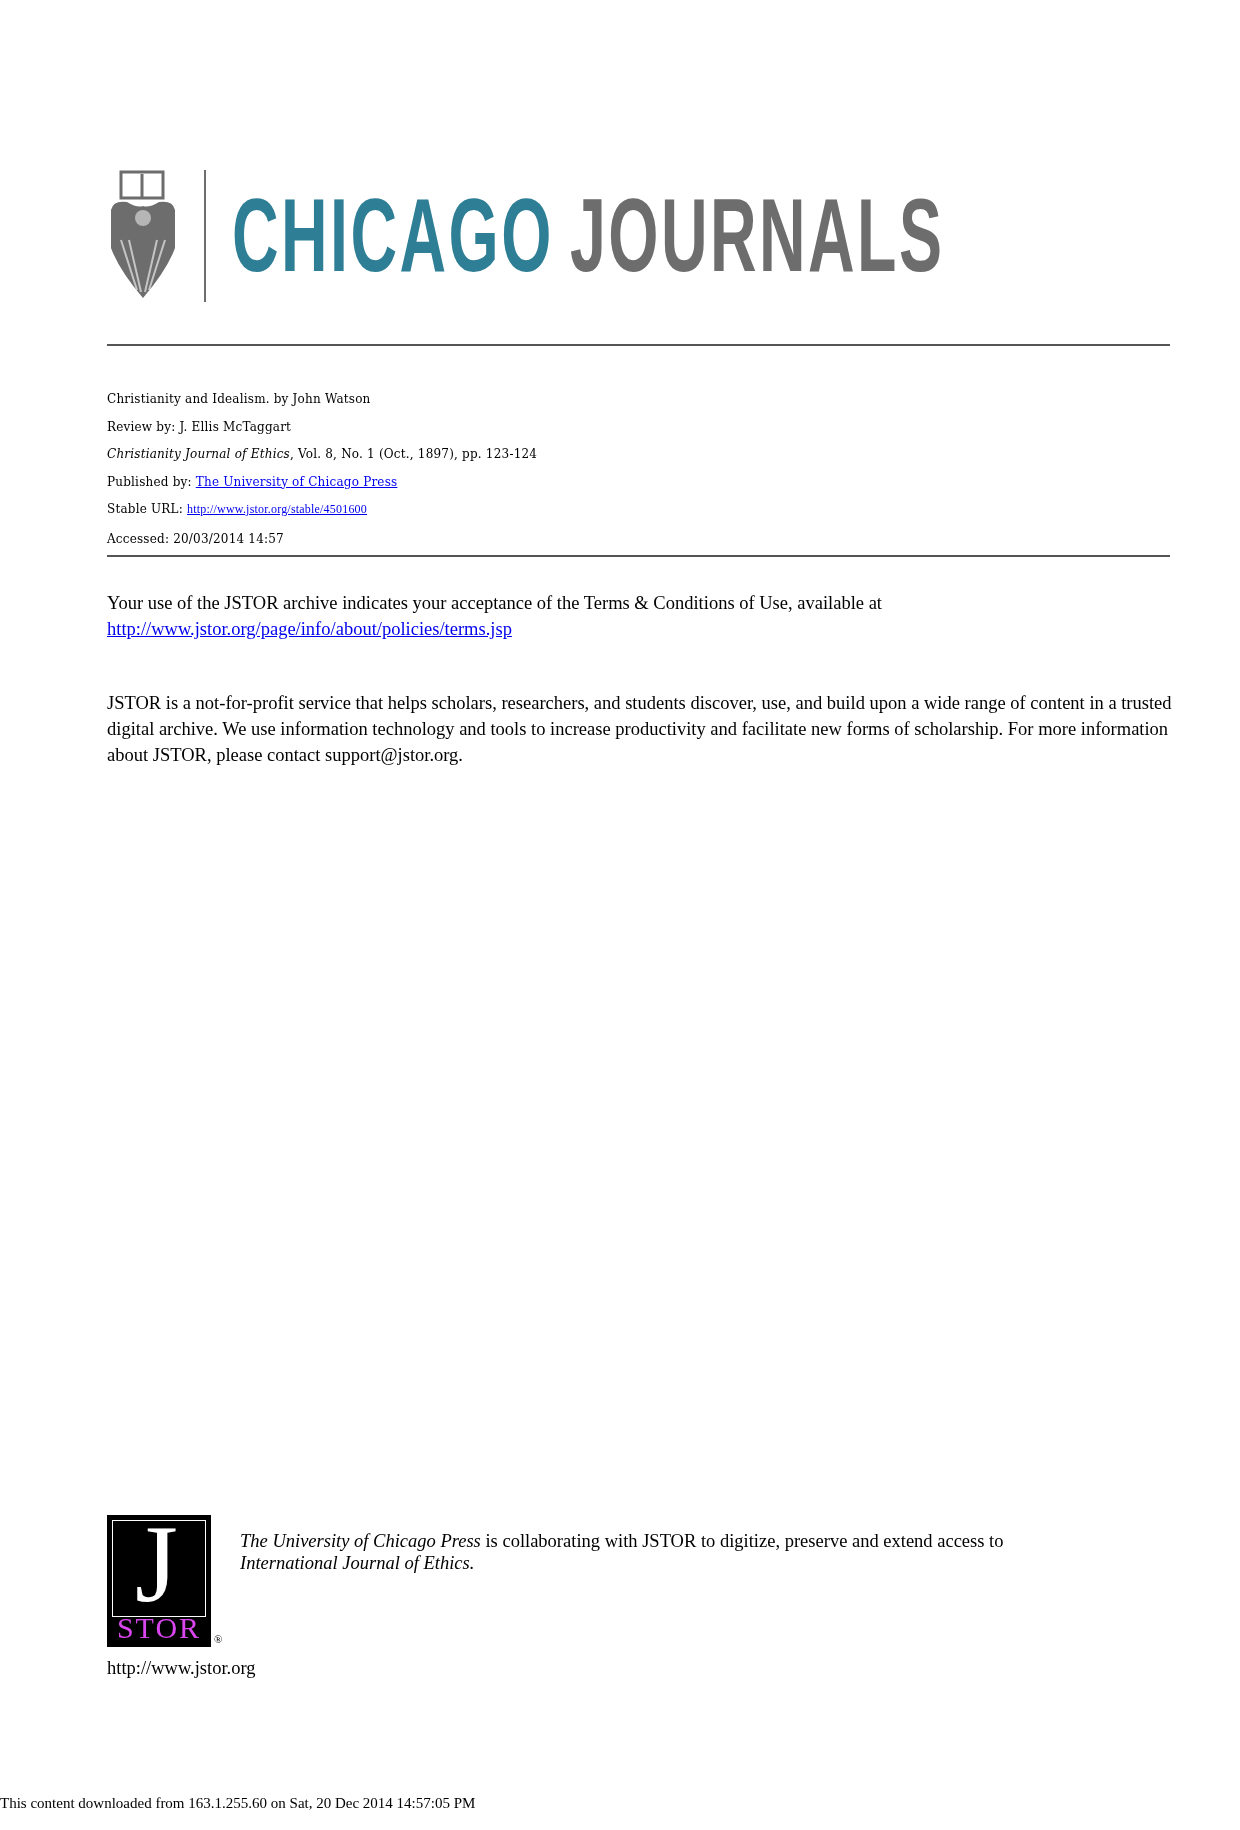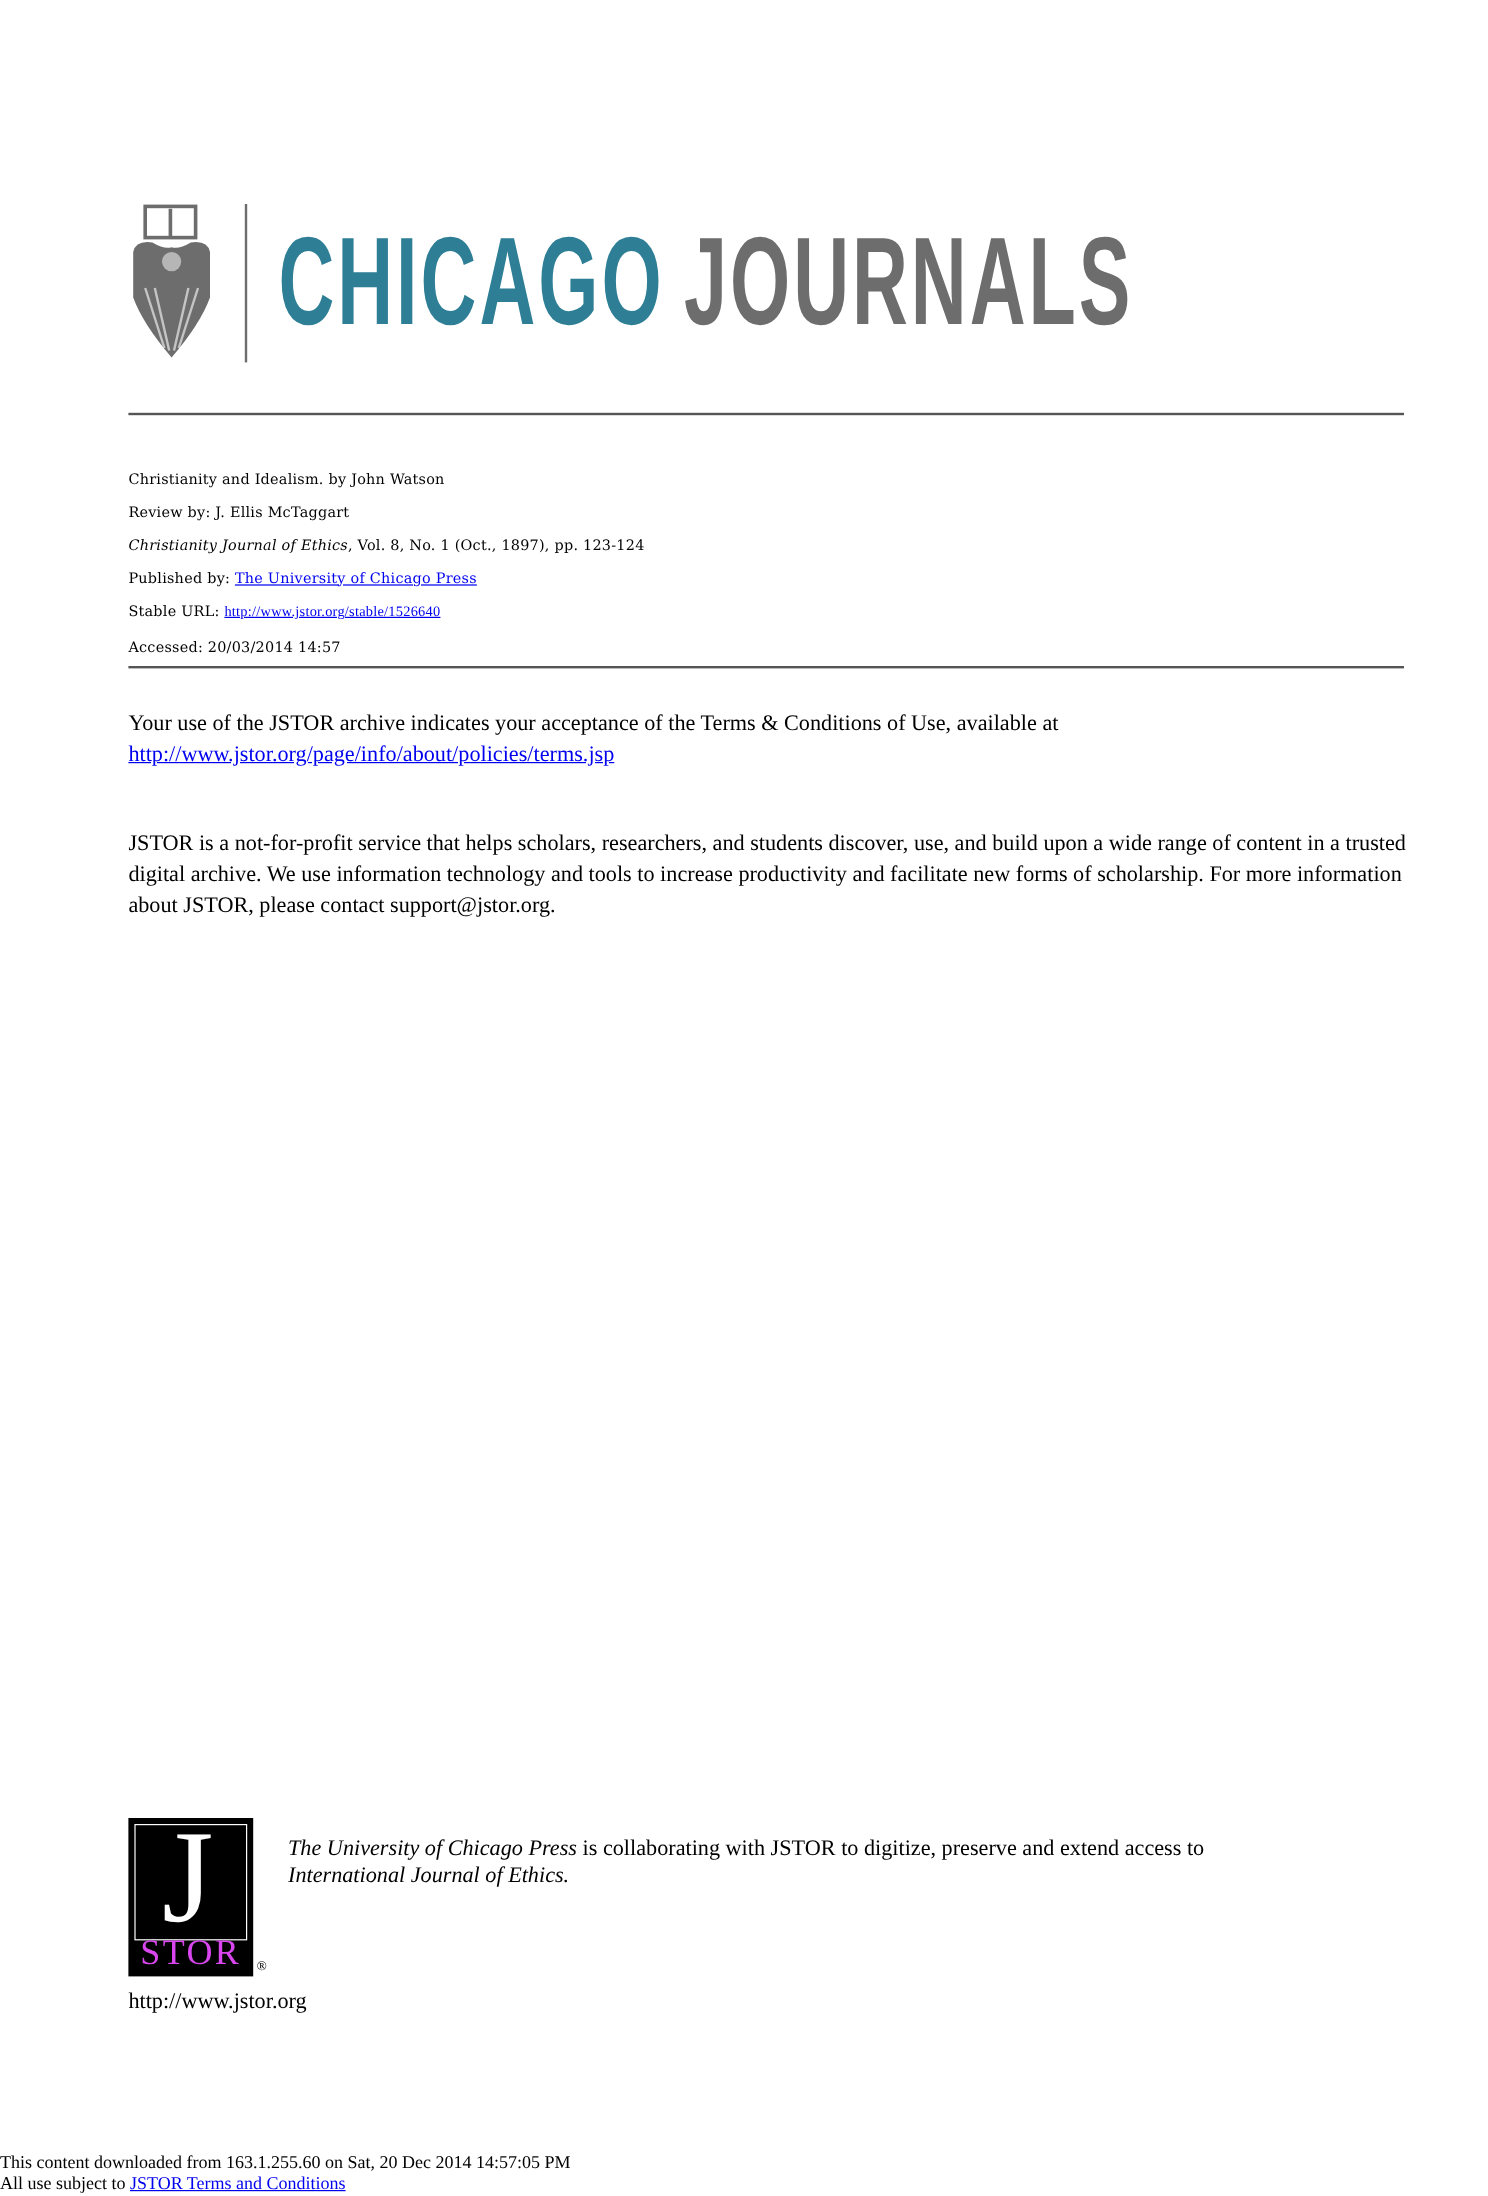--- a/index.html
+++ b/index.html
@@ -44,21 +44,21 @@
   <span class="c1">CHICAGO</span><span class="c2">JOURNALS</span>
 </div>
 
 <div class="abs rule" style="top:344px;"></div>
 
 <div class="abs cite">
   <div>Christianity and Idealism. by John Watson</div>
   <div><span>Review by: </span><span>J. Ellis McTaggart</span></div>
   <div><i>Christianity Journal of Ethics</i><span>, Vol. 8, No. 1 (Oct., 1897), pp. 123-124</span></div>
   <div><span>Published by: </span><a class="link">The University of Chicago Press</a></div>
-  <div><span>Stable URL: </span><a class="link serif">http://www.jstor.org/stable/1526640</a></div>
+  <div><span>Stable URL: </span><a class="link serif">http://www.jstor.org/stable/4501600</a></div>
   <div class="accessed">Accessed: 20/03/2014 14:57</div>
 </div>
 
 <div class="abs rule" style="top:555px;"></div>
 
 <div class="abs terms serif">
   <div>Your use of the JSTOR archive indicates your acceptance of the Terms &amp; Conditions of Use, available at</div>
   <a class="link">http://www.jstor.org/page/info/about/policies/terms.jsp</a>
 </div>
 
@@ -72,14 +72,13 @@
 <div class="abs reg">®</div>
 <div class="abs jstor-url serif">http://www.jstor.org</div>
 
 <div class="abs collab serif">
   <div><i>The University of Chicago Press</i><span> is collaborating with JSTOR to digitize, preserve and extend access to</span></div>
   <div><i>International Journal of Ethics.</i></div>
 </div>
 
 <div class="abs footer serif">
   <div>This content downloaded from 163.1.255.60 on Sat, 20 Dec 2014 14:57:05 PM</div>
-  <div><span>All use subject to </span><a class="link">JSTOR Terms and Conditions</a></div>
 </div>
 
 </body></html>

